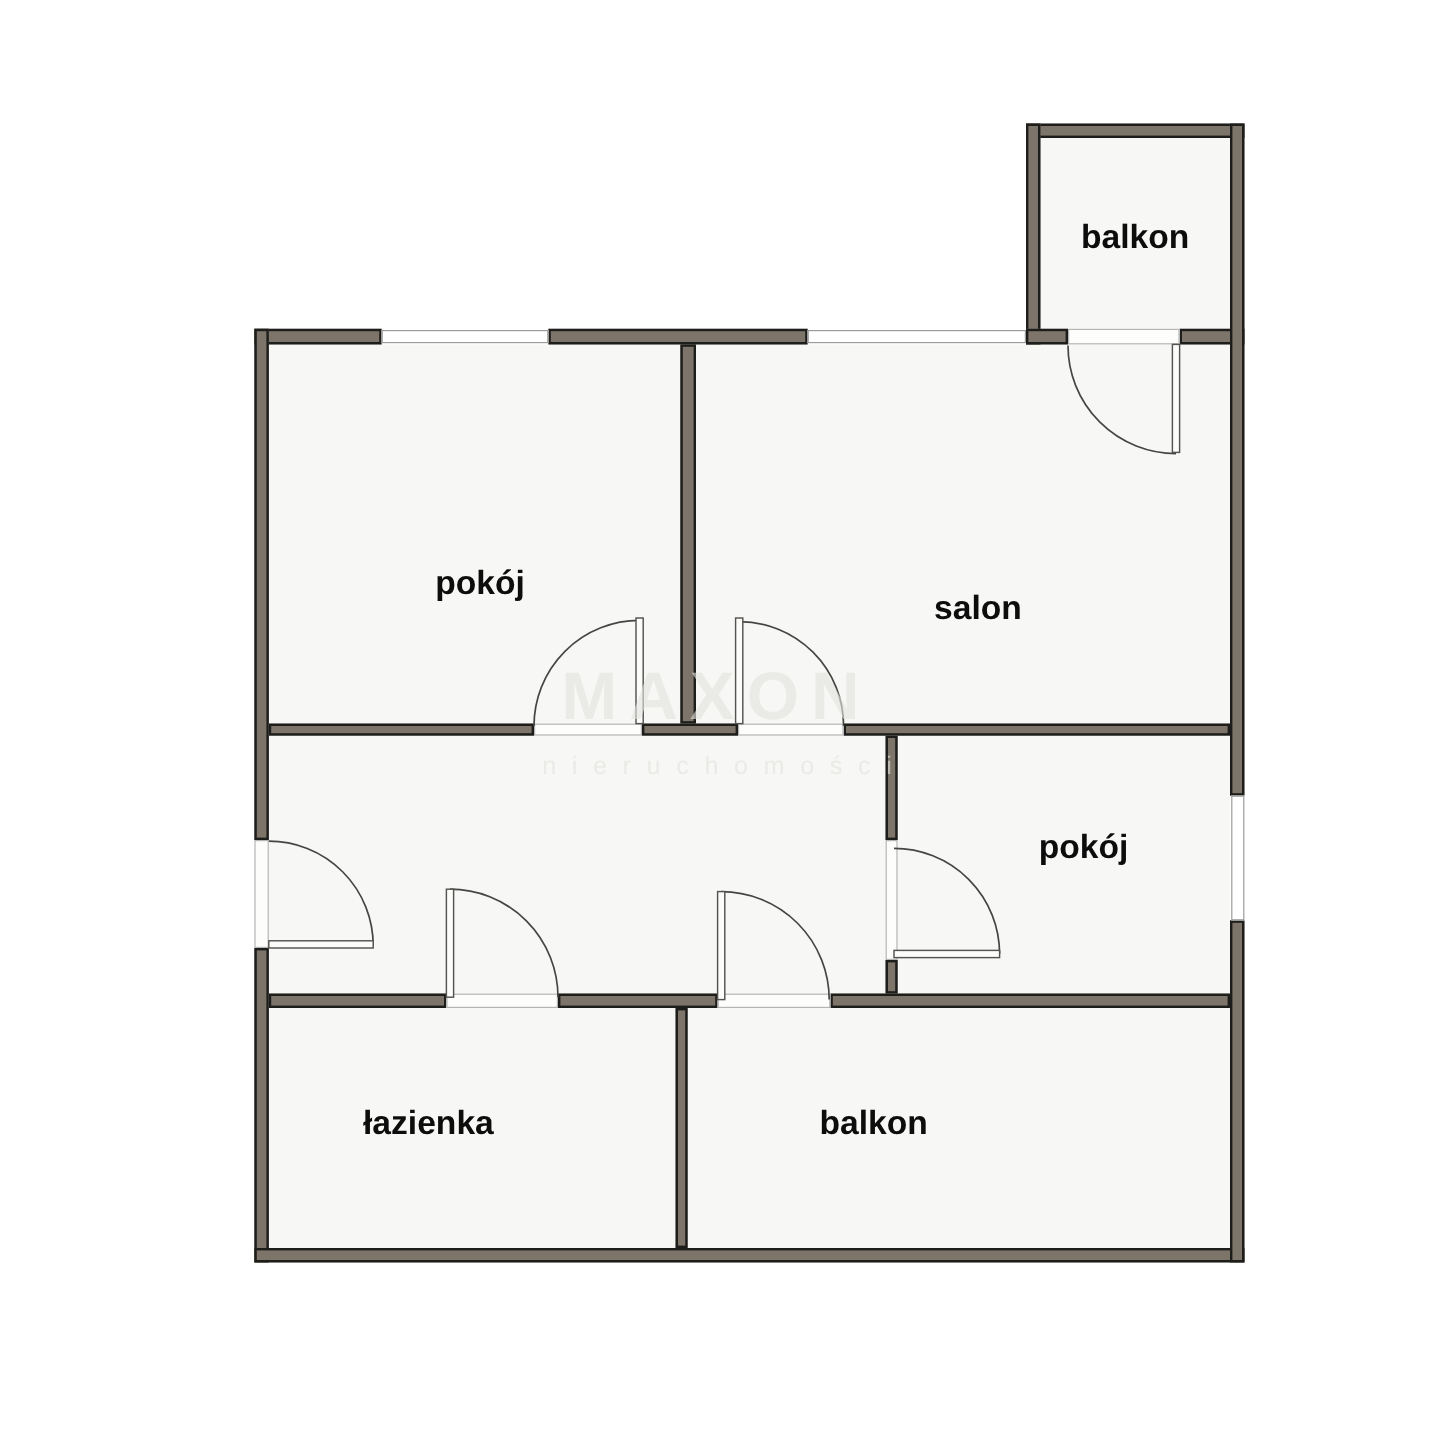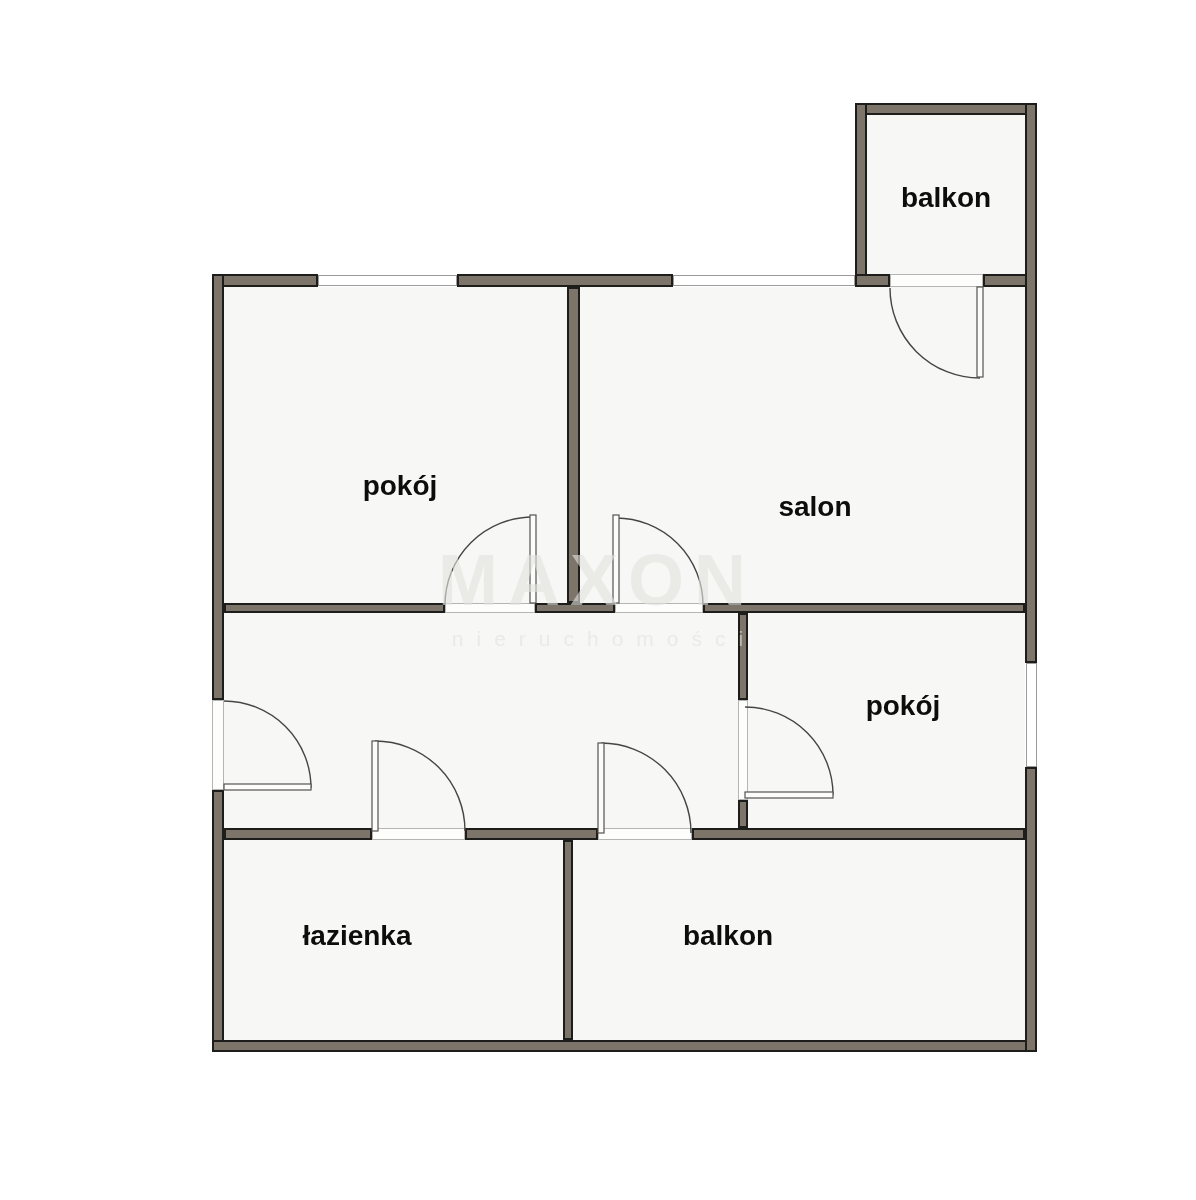--- a/index.html
+++ b/index.html
@@ -21,21 +21,21 @@
   .wall{position:absolute;background:var(--wall-fill);border:2px solid var(--wall-outline);box-sizing:border-box;}
   .window{position:absolute;background:#ffffff;border:1px solid var(--frame-line);box-sizing:border-box;}
   .opening{position:absolute;background:#fdfdfc;border:1px solid #b5b5b3;box-sizing:border-box;}
   .doors{position:absolute;left:0;top:0;width:1196px;height:1200px;}
   .room-label{
     position:absolute;transform:translate(-50%,-50%);
     font-size:28px;font-weight:bold;color:var(--label);white-space:nowrap;letter-spacing:0px;
   }
   .watermark{
     position:absolute;left:597px;top:580px;transform:translate(-50%,-50%);
-    font-size:72px;font-weight:bold;letter-spacing:10px;color:var(--watermark);
+    font-size:56px;font-weight:bold;letter-spacing:10px;color:var(--watermark);
     white-space:nowrap;z-index:30;
   }
   .watermark-sub{
     position:absolute;left:604px;top:639px;transform:translate(-50%,-50%);
     font-size:21px;font-weight:normal;letter-spacing:13px;color:var(--watermark);
     white-space:nowrap;z-index:30;
   }
 </style>
 </head>
 <body>

